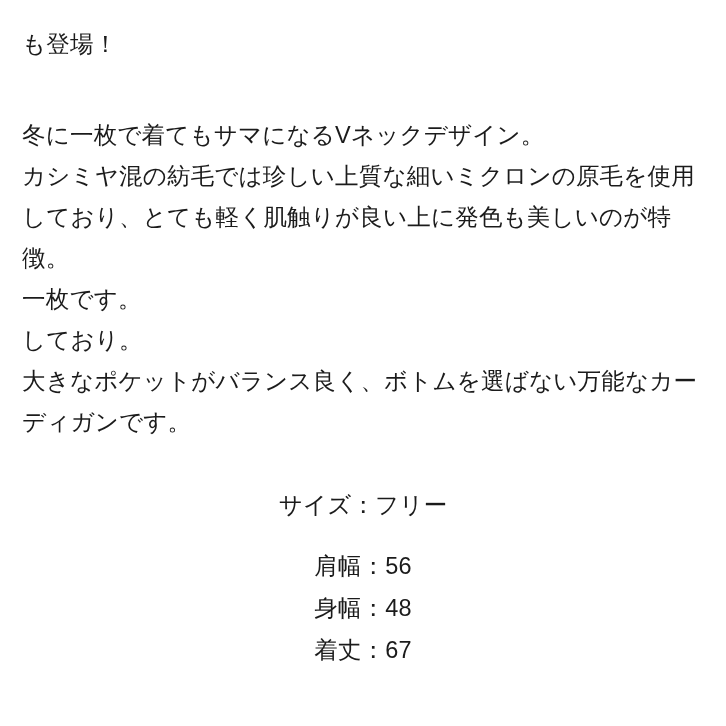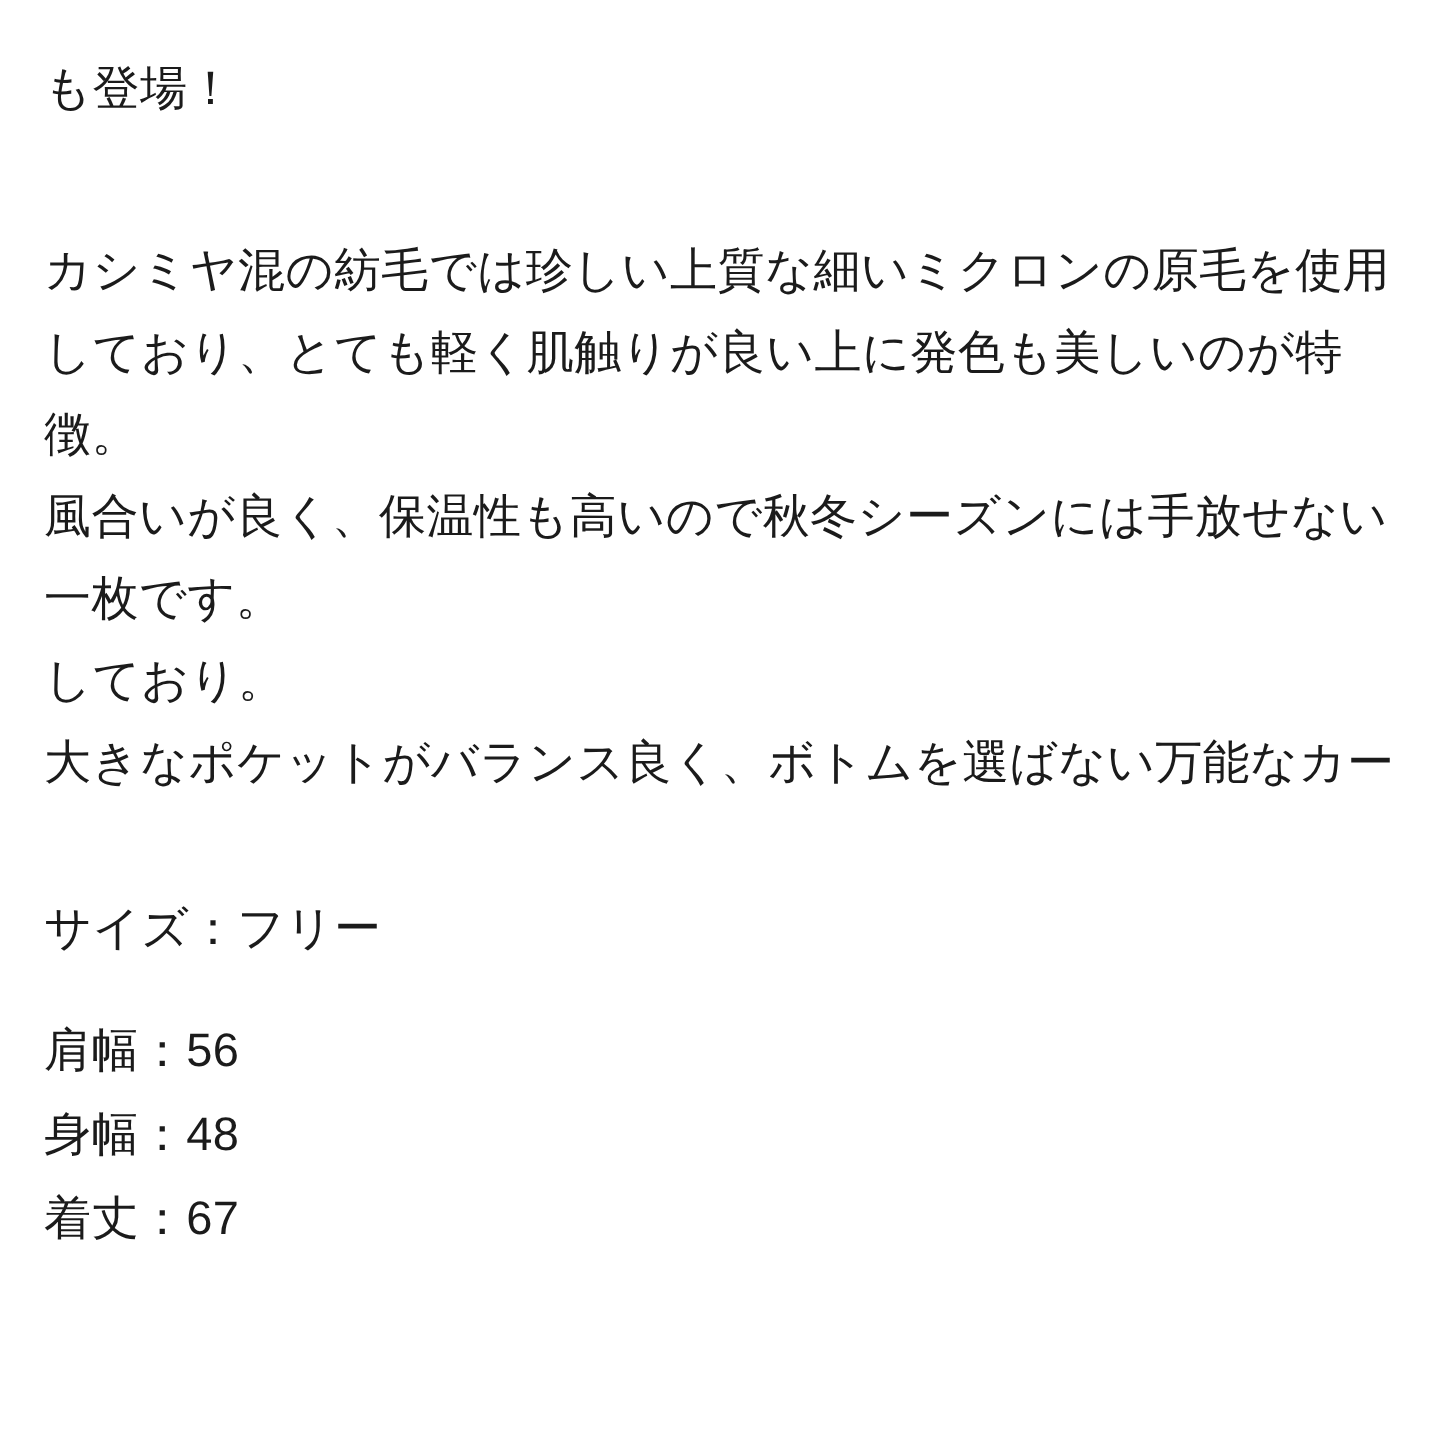--- a/index.html
+++ b/index.html
@@ -26,41 +26,42 @@
     font-size: 23.5px;
     line-height: 41px;
     letter-spacing: 0.2px;
     white-space: pre-wrap;
     color: #1b1b1b;
   }
   .spacer-sm { height: 19px; }
   .spacer-md { height: 41px; }
   .spacer-lg { height: 50px; }
   .block { margin: 0; padding: 0; }
-  .sizes .line { line-height: 42px; }
+  .sizes .line { line-height: 42px; text-align: center; }
 </style>
 </head>
 <body>
 
 <div class="page">
 
   <div class="block">
     <div class="line">も登場！</div>
   </div>
 
   <div class="spacer-lg"></div>
 
   <div class="block">
+    <div class="line">冬に一枚で着てもサマになるVネックデザイン。</div>
     <div class="line">カシミヤ混の紡毛では珍しい上質な細いミクロンの原毛を使用</div>
     <div class="line">しており、とても軽く肌触りが良い上に発色も美しいのが特</div>
     <div class="line">徴。</div>
-    <div class="line">風合いが良く、保温性も高いので秋冬シーズンには手放せない</div>
     <div class="line">一枚です。</div>
     <div class="line">しており。</div>
     <div class="line">大きなポケットがバランス良く、ボトムを選ばない万能なカー</div>
+    <div class="line">ディガンです。</div>
   </div>
 
   <div class="spacer-md"></div>
 
   <div class="block sizes">
     <div class="line">サイズ：フリー</div>
     <div class="spacer-sm"></div>
     <div class="line">肩幅：56</div>
     <div class="line">身幅：48</div>
     <div class="line">着丈：67</div>

